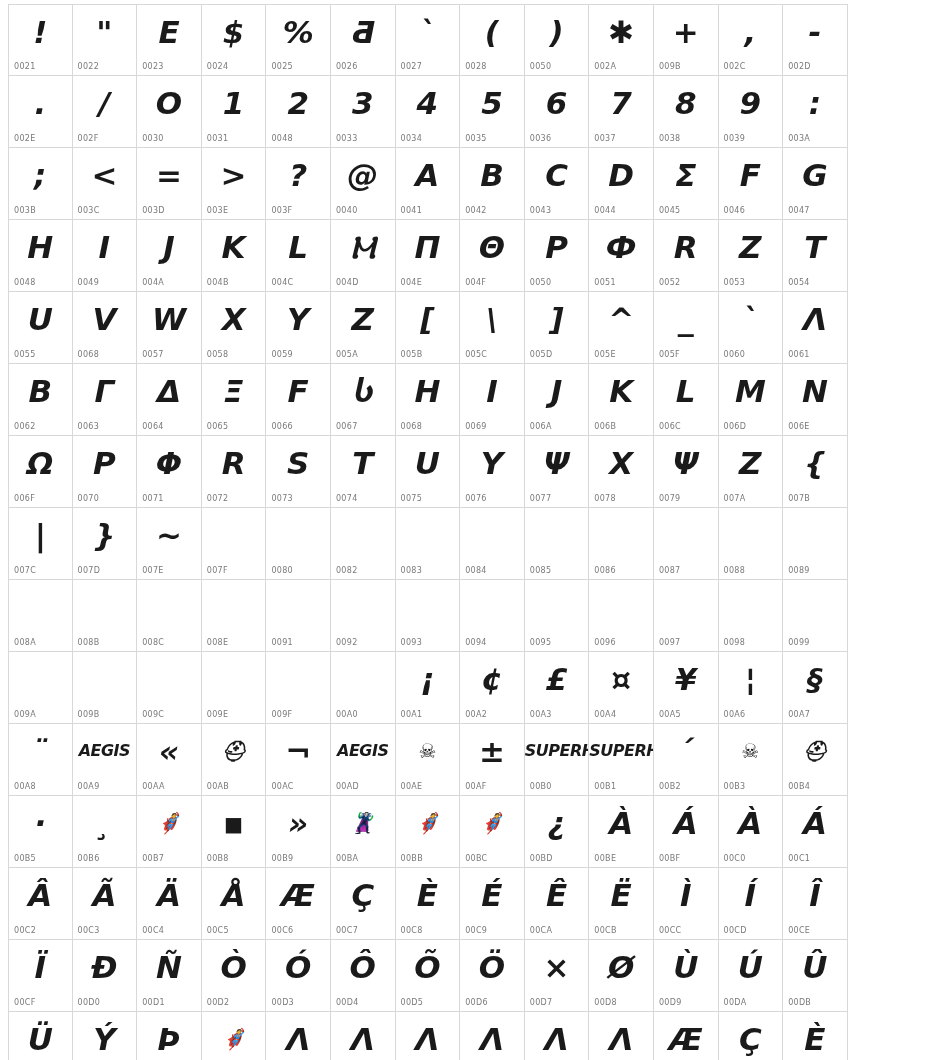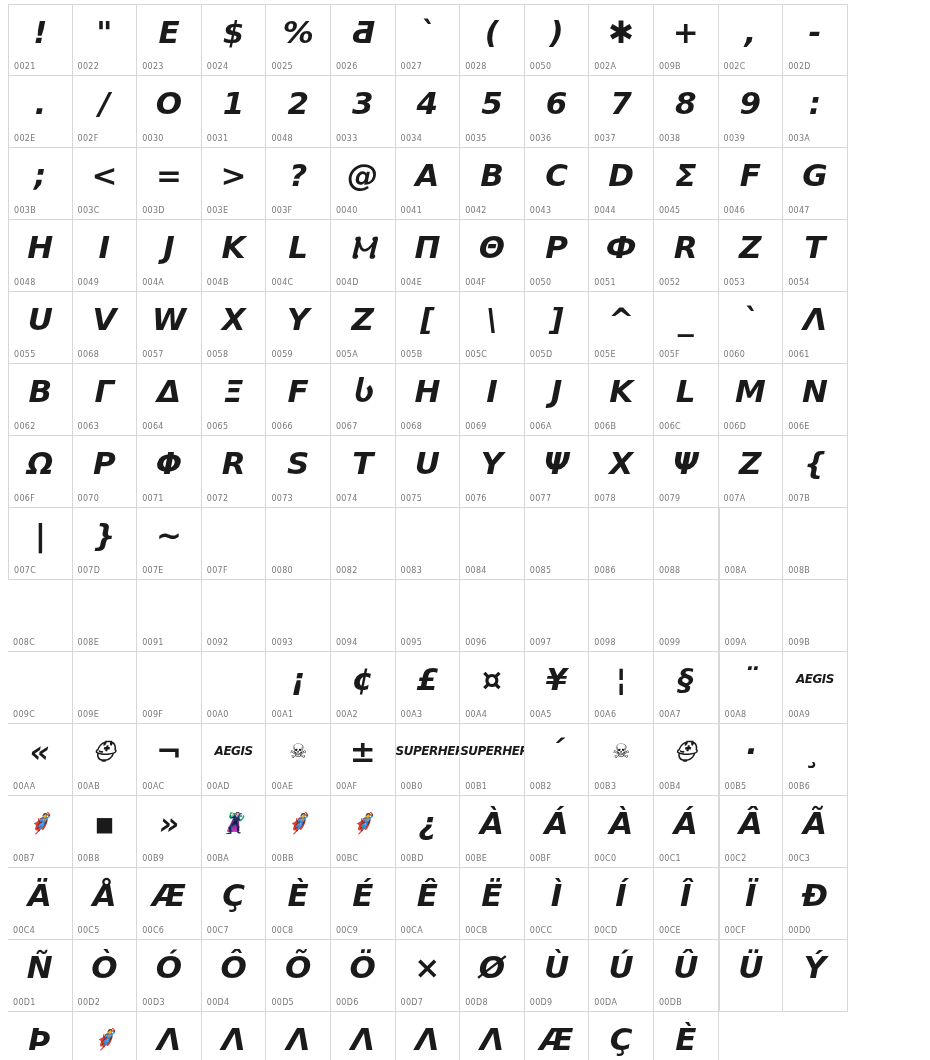--- a/index.html
+++ b/index.html
@@ -43,21 +43,21 @@
     text-align: center;
     font-family: "DejaVu Sans", sans-serif;
     font-weight: bold;
     font-size: 31px;
     color: #1a1a1a;
     white-space: nowrap;
     overflow: hidden;
     font-style: italic;
   }
   .glyph.tiny {
-    font-size: 12px;
+    font-size: 16px;
     letter-spacing: -0.5px;
   }
   .glyph.small {
     font-size: 20px;
   }
   .code {
     position: absolute;
     left: 5px;
     bottom: 4px;
     font-family: "DejaVu Sans", sans-serif;
@@ -470,21 +470,29 @@
     <div class="cell empty">
       <div class="glyph"></div>
       <div class="code">0085</div>
     </div>
     <div class="cell empty">
       <div class="glyph"></div>
       <div class="code">0086</div>
     </div>
     <div class="cell empty">
       <div class="glyph"></div>
+      <div class="code">0087</div>
+    </div>
+    <div class="cell empty">
+      <div class="glyph"></div>
       <div class="code">0088</div>
+    </div>
+    <div class="cell empty">
+      <div class="glyph"></div>
+      <div class="code">0089</div>
     </div>
     <div class="cell first-col empty">
       <div class="glyph"></div>
       <div class="code">008A</div>
     </div>
     <div class="cell empty">
       <div class="glyph"></div>
       <div class="code">008B</div>
     </div>
     <div class="cell empty">

